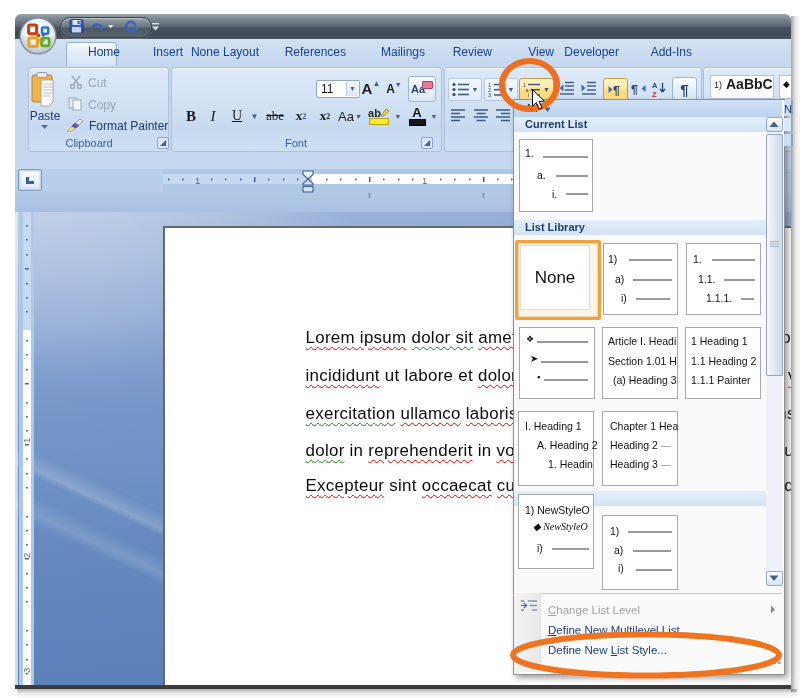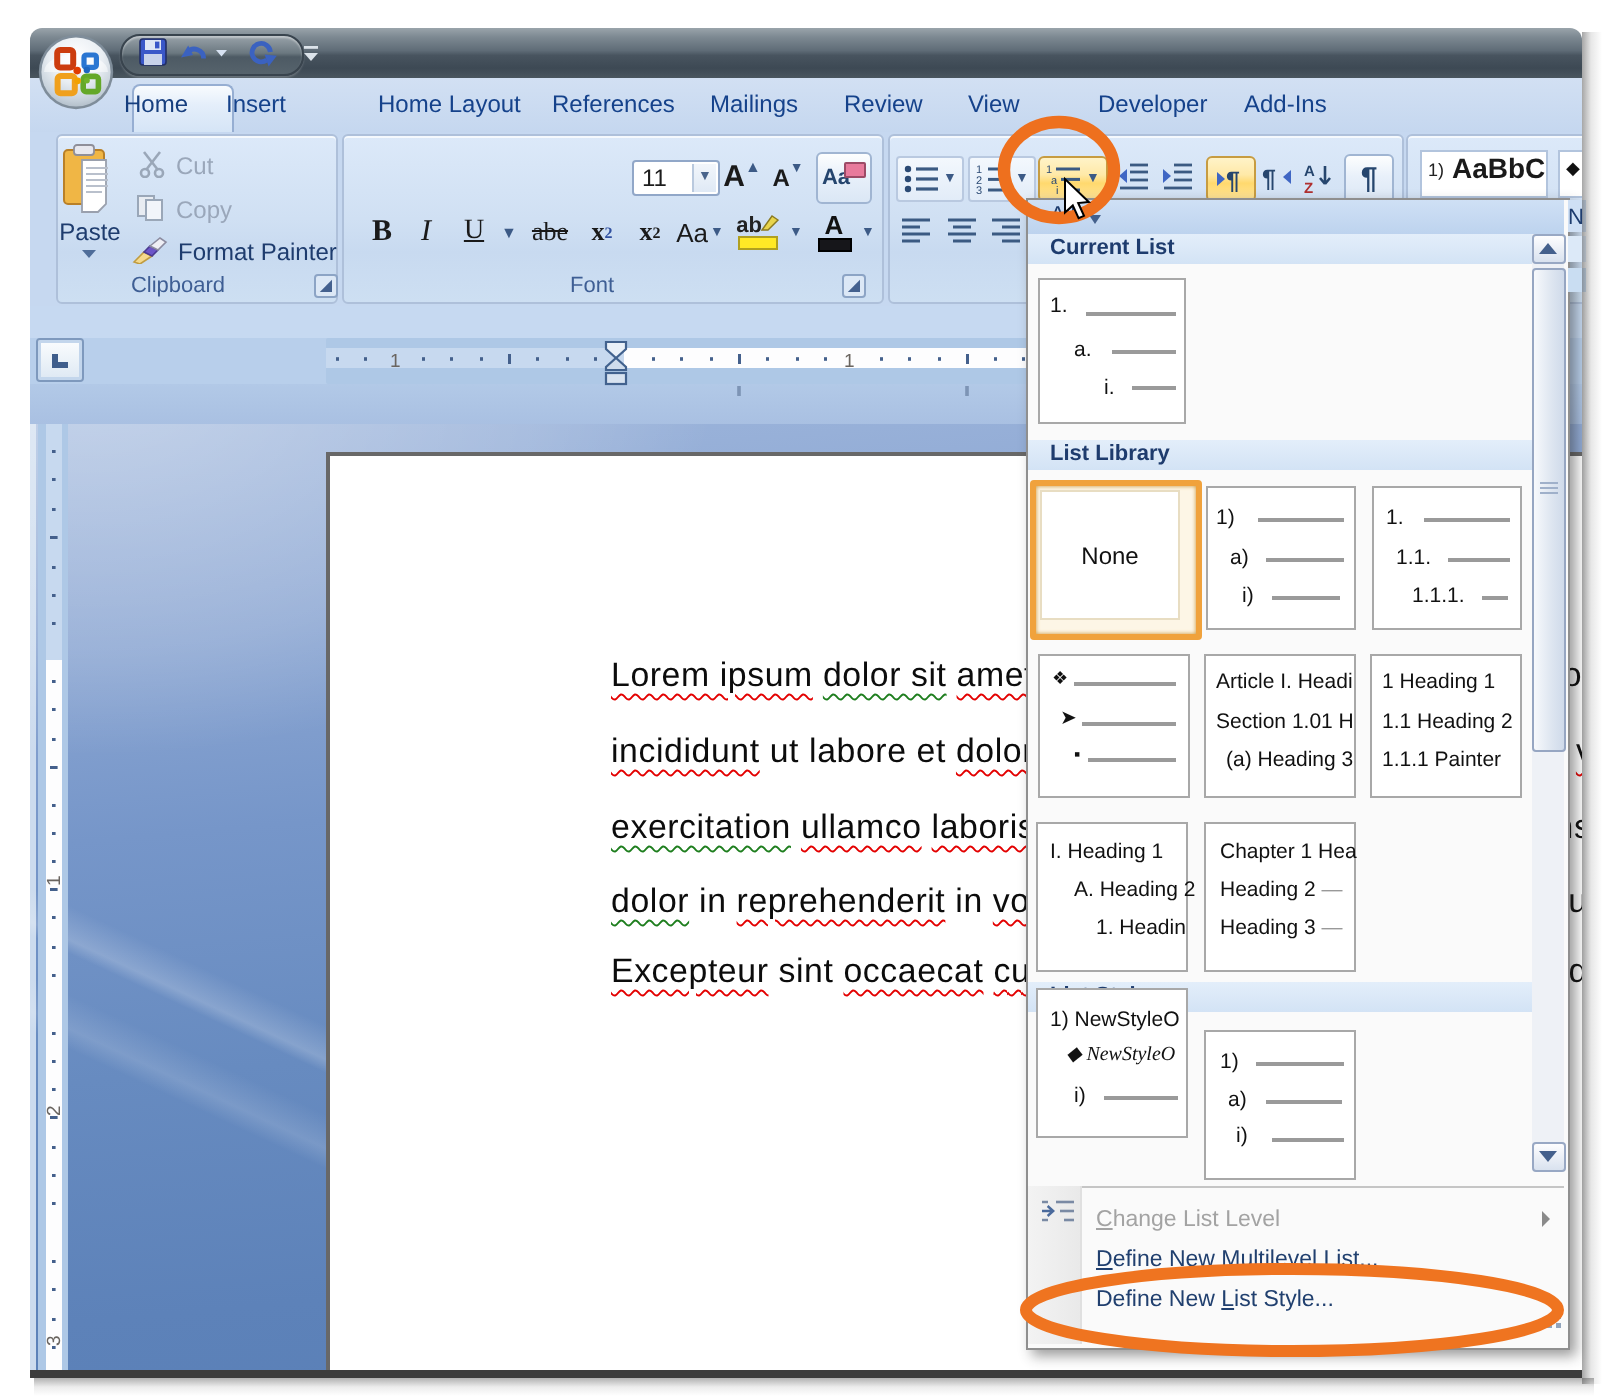--- a/index.html
+++ b/index.html
@@ -8,21 +8,21 @@
   #win{position:absolute;left:15px;top:14px;width:776px;height:674px}
   
   #titlebar{position:absolute;left:0;top:0;width:776px;height:25px;border-radius:6px 6px 0 0;
     background:linear-gradient(#9aa4ab 0%,#7d8992 18%,#5f6c77 45%,#48545f 55%,#3d4954 80%,#4a565f 100%);}
   #titletext{position:absolute;left:535px;top:7px;width:210px;text-align:center;font-size:12.5px;color:#f4f6f7}
   #qat{position:absolute;left:45px;top:2.5px;width:90px;height:19px;border-radius:10px;
     background:linear-gradient(#99a3aa,#6b7880 45%,#4d5a64 55%,#56636c);border:1px solid #39444e;box-shadow:inset 0 1px 1px rgba(255,255,255,.4),0 1px 1px rgba(255,255,255,.18)}
   
   #tabrow{position:absolute;left:0;top:25px;width:776px;height:27px;
     background:linear-gradient(#d2e0f3,#c5d7ef)}
-  .tab{position:absolute;top:31px;font-size:12px;color:#15428b;text-align:left;white-space:nowrap}
+  .tab{position:absolute;top:31px;font-size:12px;color:#15428b;text-align:right;white-space:nowrap}
   #hometab{position:absolute;left:51px;top:28px;width:49px;height:24px;border:1px solid #96aed2;border-bottom:none;border-radius:4px 4px 0 0;
     background:linear-gradient(#f8fbfe,#e4eefa 40%,#d4e4f6);}
   
   #ribbon{position:absolute;left:0;top:52px;width:776px;height:87px;background:#c6d8f0;overflow:hidden}
   .group{position:absolute;top:1px;height:83px;border:1px solid #aec0da;border-radius:3px;
     background:linear-gradient(#dce9f9 0%,#d0e0f3 50%,#c8daf0 70%,#cddff2 100%);box-shadow:inset 0 1px 0 rgba(255,255,255,.7)}
   .glabel{position:absolute;bottom:2px;width:100%;text-align:center;font-size:11px;color:#3e5e94}
   .launcher{position:absolute;width:10px;height:10px;border:1px solid #8ca4c5;border-radius:2px;background:#dce8f6;font-size:8px;color:#44618f;line-height:9px;text-align:center}
   .btn{position:absolute;display:flex;align-items:center;justify-content:center;white-space:nowrap}
   .framed{border:1px solid #a0b5d2;border-radius:3px;background:linear-gradient(#fdfefe,#e8f0fa 45%,#dbe7f5)}
@@ -93,21 +93,21 @@
     </g>
     <circle cx="20.6" cy="19.3" r="1.9" fill="#e03c00"></circle>
     <circle cx="25.4" cy="19" r="1.6" fill="#1f66c0"></circle>
     <circle cx="20.8" cy="24.4" r="1.7" fill="#f2a100"></circle>
     <circle cx="25.4" cy="24.2" r="1.5" fill="#70b32a"></circle>
   </svg>
   <div id="tabrow"></div>
   <div id="hometab"></div>
   <div class="tab" style="left:47px;width:58px;color:#163e7e">Home</div>
   <div class="tab" style="left:98px;width:70px">Insert</div>
-  <div class="tab" style="left:174px;width:70px">Home Layout</div>
+  <div class="tab" style="left:174px;width:70px">None Layout</div>
   <div class="tab" style="left:261px;width:70px">References</div>
   <div class="tab" style="left:340px;width:70px">Mailings</div>
   <div class="tab" style="left:407px;width:70px">Review</div>
   <div class="tab" style="left:469px;width:70px">View</div>
   <div class="tab" style="left:534px;width:70px">Developer</div>
   <div class="tab" style="left:607px;width:70px">Add-Ins</div>
   <div id="ribbon">
 
     <div class="group" style="left:13px;width:139px">
       <svg class="abs" style="left:2px;top:4px" width="29" height="37" viewBox="0 0 29 37">
@@ -437,21 +437,21 @@
   <div class="gbox" style="left:5px;top:39px;width:72px;height:71px">
     <div class="gtxt" style="left:5px;top:7px">1.</div>
       <div class="gline" style="left:23px;top:15.5px;width:45px"></div>
     <div class="gtxt" style="left:17px;top:29px">a.</div>
       <div class="gline" style="left:36px;top:34.5px;width:32px"></div>
     <div class="gtxt" style="left:32px;top:48px">i.</div>
       <div class="gline" style="left:46px;top:52.5px;width:22px"></div>
   </div>
 
   <div class="abs" style="left:1px;top:140px;width:80px;height:74px;border:3px solid #f0a23c;border-radius:2px;background:#fdf6e6;box-shadow:inset 0 0 2px #c88f2e"></div>
-  <div class="abs" style="left:6px;top:145px;width:68px;height:63px;background:#fff;border:1px solid #e8ddc2;display:flex;align-items:center;justify-content:center;font-size:12px;color:#111">None</div>
+  <div class="abs" style="left:6px;top:145px;width:68px;height:63px;background:#fff;border:1px solid #e8ddc2;display:flex;align-items:center;justify-content:center;font-size:17px;color:#111">None</div>
   <div class="gbox" style="left:89px;top:143px;width:73px;height:70px">
     <div class="gtxt" style="left:4px;top:9px">1)</div>
       <div class="gline" style="left:25px;top:14.5px;width:43px"></div>
     <div class="gtxt" style="left:11px;top:29px">a)</div>
       <div class="gline" style="left:29px;top:35px;width:39px"></div>
     <div class="gtxt" style="left:17px;top:48px">i)</div>
       <div class="gline" style="left:32px;top:54px;width:34px"></div>
   </div>
   <div class="gbox" style="left:172px;top:143px;width:73px;height:70px">
     <div class="gtxt" style="left:6px;top:9px">1.</div>

